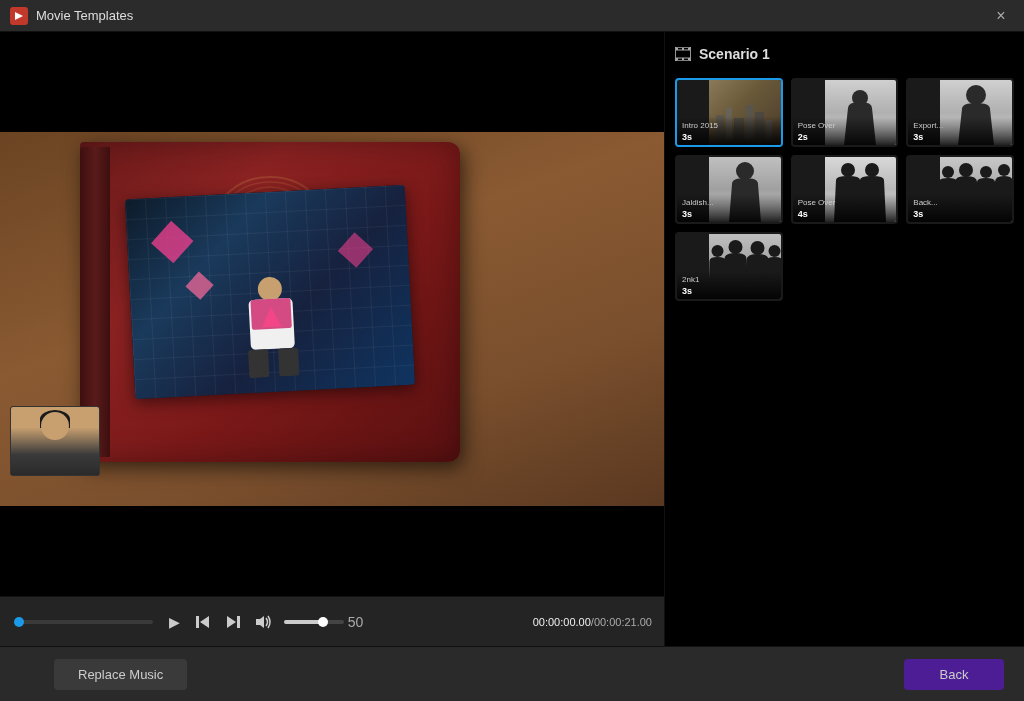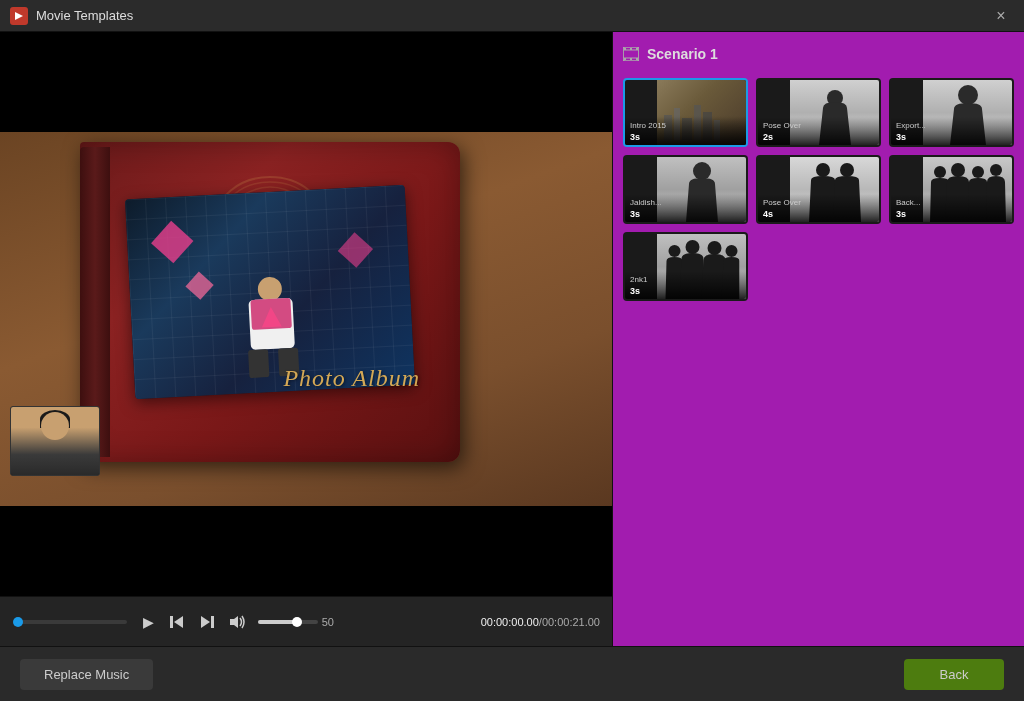--- a/index.html
+++ b/index.html
@@ -355,21 +355,21 @@
       left: 65%;
       top: 50%;
       transform: translate(-50%, -50%);
       width: 10px;
       height: 10px;
       background: white;
       border-radius: 50%;
     }
 
     #volume-label {
-      font-size: 11px;
+      font-size: 14px;
       color: #aaa;
       min-width: 20px;
     }
 
     #time-display {
       font-size: 11px;
       color: #aaa;
       white-space: nowrap;
       padding-left: 12px;
     }
@@ -377,22 +377,22 @@
     #time-current {
       color: #eee;
     }
 
     #time-total {
       color: #aaa;
     }
 
     
     #right-panel {
-      width: 412px;
-      background: #a21caf;
+      width: 360px;
+      background: #000000;
       border-left: 1px solid #111;
       display: flex;
       flex-direction: column;
       padding: 10px;
     }
 
     #scenario-header {
       display: flex;
       align-items: center;
       gap: 8px;
@@ -489,30 +489,31 @@
       justify-content: space-between;
       background: #2a2a2a;
       height: 55px;
       padding: 0 20px;
       border-top: 1px solid #111;
     }
 
     #bottom-left {
       display: flex;
       align-items: flex-start;
+      margin-left: 34px;
     }
 
     #bottom-right {
       display: flex;
       align-items: center;
       gap: 12px;
     }
 
     .action-btn {
-      background: #4d7c0f;
+      background: #4c1d95;
       border: none;
       color: #ccc;
       padding: 8px 24px;
       border-radius: 4px;
       font-size: 13px;
       cursor: pointer;
       min-width: 100px;
     }
 
     #replace-music-btn {
@@ -570,21 +571,20 @@
                       <ellipse cx="30" cy="12" rx="12" ry="12" fill="#c8a070"></ellipse>
                       <rect x="8" y="22" width="44" height="50" rx="5" fill="#f0f0f0"></rect>
                       <rect x="10" y="22" width="40" height="30" rx="3" fill="#cc2266" opacity="0.8"></rect>
                       <polygon points="30,30 40,50 20,50" fill="#ff4488" opacity="0.7"></polygon>
                       <rect x="5" y="72" width="20" height="28" rx="3" fill="#333"></rect>
                       <rect x="35" y="72" width="20" height="28" rx="3" fill="#333"></rect>
                     </svg>
                   </div>
                 </div>
               </div>
-              <div id="album-title">Photo Album</div>
             </div>
           </div>
 
           <div id="webcam-overlay">
             <div id="webcam-person">
               <div id="webcam-hair"></div>
               <div id="webcam-head"></div>
             </div>
           </div>
         </div>

